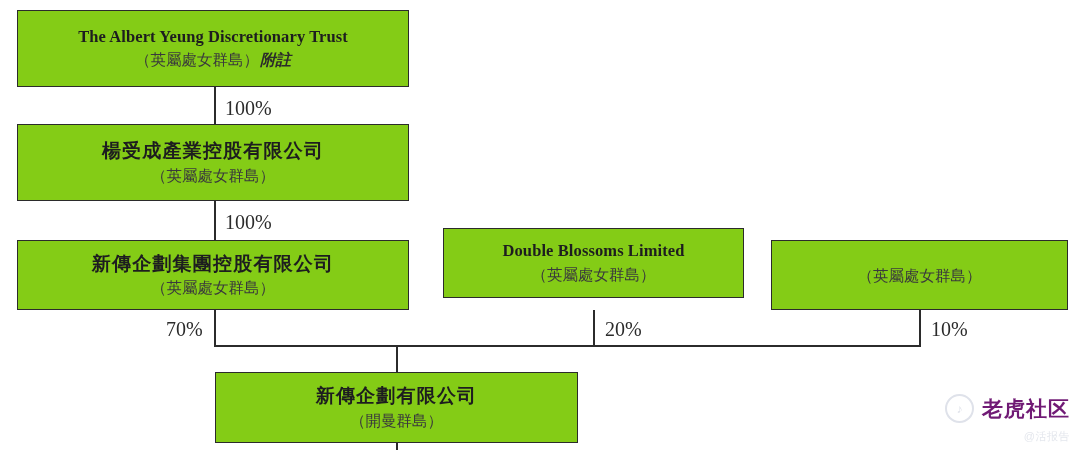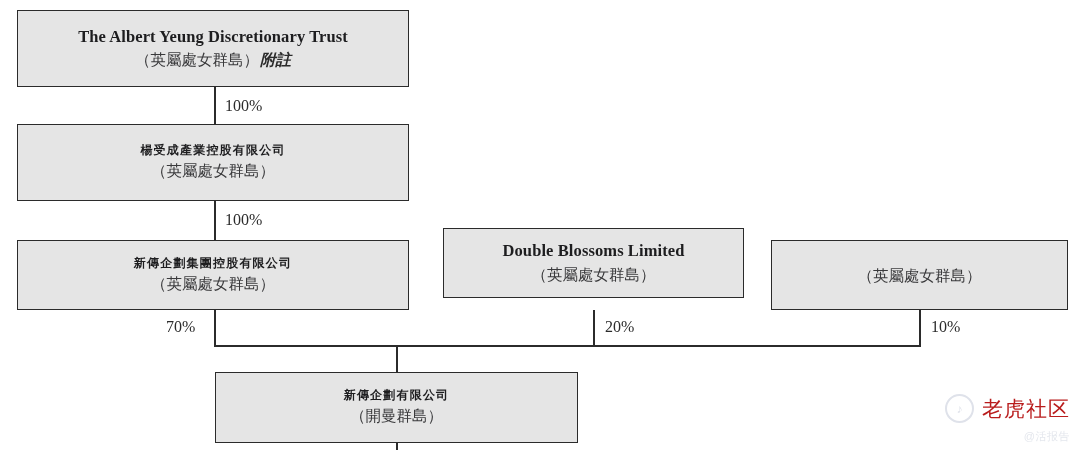--- a/index.html
+++ b/index.html
@@ -14,38 +14,38 @@
     background: #ffffff;
     font-family: "Liberation Serif", "DejaVu Serif", serif;
     overflow: hidden;
   }
 
   
   .node {
     position: absolute;
     box-sizing: border-box;
     border: 1.6px solid #2b2b2b;
-    background: #e5e5e5;
+    background: #84cc16;
     display: flex;
     flex-direction: column;
     align-items: center;
     justify-content: center;
     text-align: center;
     z-index: 3;
   }
   .node .line1 {
     font-weight: bold;
     font-size: 16.5px;
     color: #1d1d1f;
     letter-spacing: 0.1px;
     line-height: 1.25;
     white-space: nowrap;
   }
   .node .line1.cjk {
-    font-size: 12px;
+    font-size: 19px;
     letter-spacing: 1.2px;
   }
   .node .line2 {
     font-size: 15.5px;
     color: #3a3a3c;
     line-height: 1.3;
     margin-top: 3px;
     white-space: nowrap;
   }
   .node .line2 .note {
@@ -63,21 +63,21 @@
     z-index: 1;
   }
   .hline {
     position: absolute;
     height: 1.6px;
     background: #2b2b2b;
     z-index: 1;
   }
   .pct {
     position: absolute;
-    font-size: 16px;
+    font-size: 20px;
     color: #2b2b2b;
     font-family: "Liberation Serif", "DejaVu Serif", serif;
     white-space: nowrap;
     z-index: 2;
     background: #ffffff;
     padding: 0 3px;
   }
 
   
   #watermark {
@@ -102,23 +102,24 @@
     border: 2px solid #dfe2ea;
     display: flex;
     align-items: center;
     justify-content: center;
     font-size: 12px;
     color: #dfe2ea;
     font-family: "Liberation Sans", sans-serif;
   }
   .wm-title {
     font-size: 21px;
-    color: #b91c1c;
+    color: #701a75;
     font-family: "Liberation Sans", sans-serif;
     letter-spacing: 1px;
+    font-weight: bold;
   }
   .wm-handle {
     margin-top: 6px;
     font-size: 11px;
     color: #e4e7ed;
     font-family: "Liberation Sans", sans-serif;
     letter-spacing: 0.5px;
   }
 </style>
 </head>

